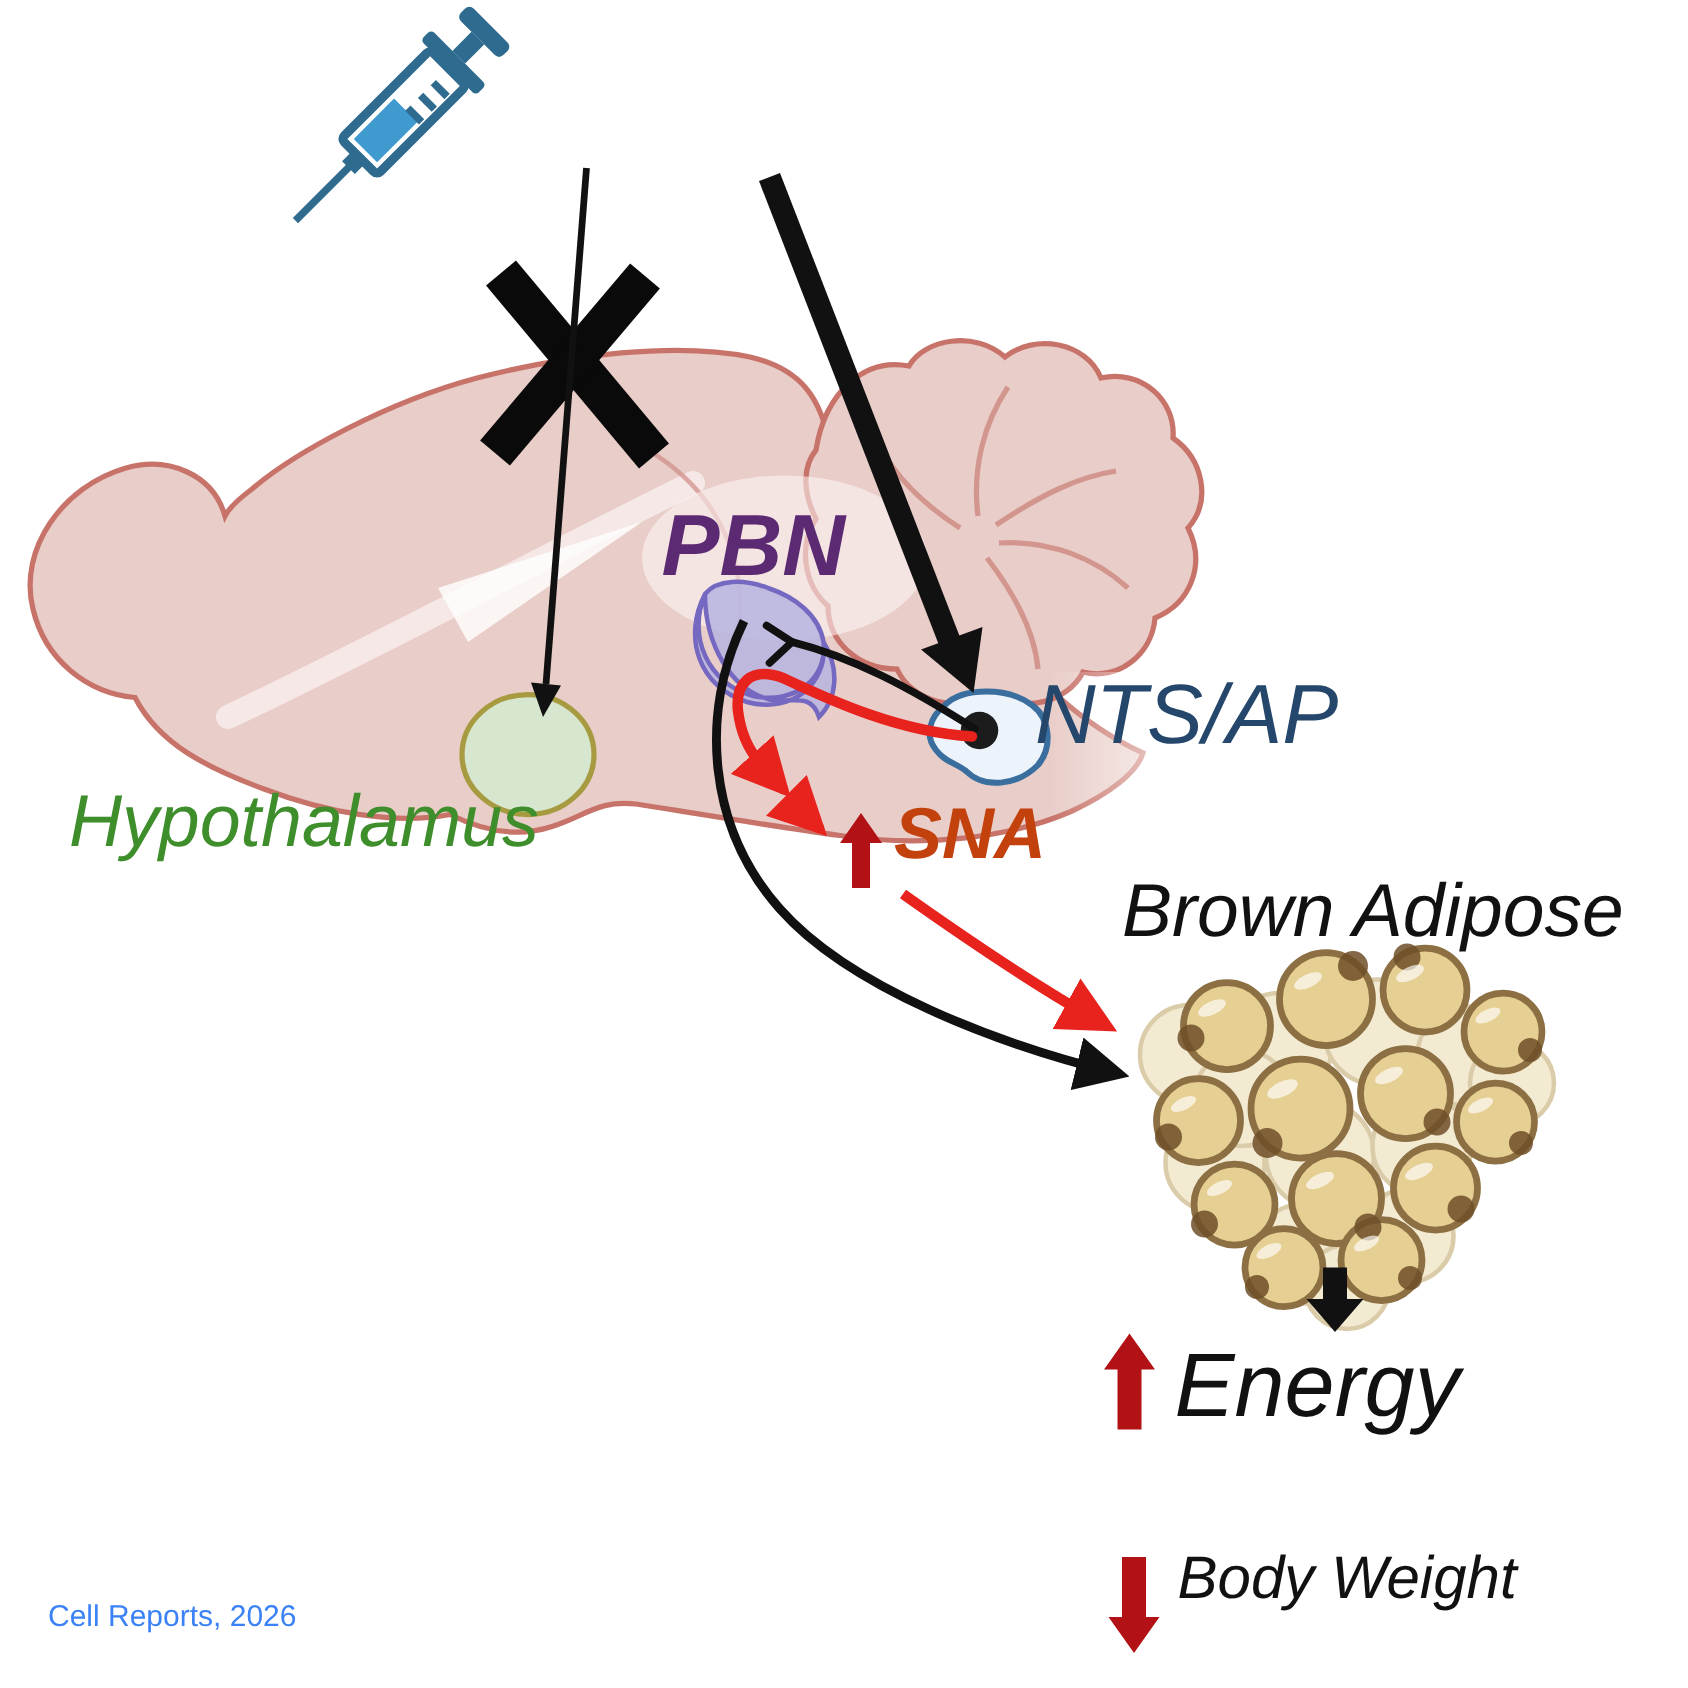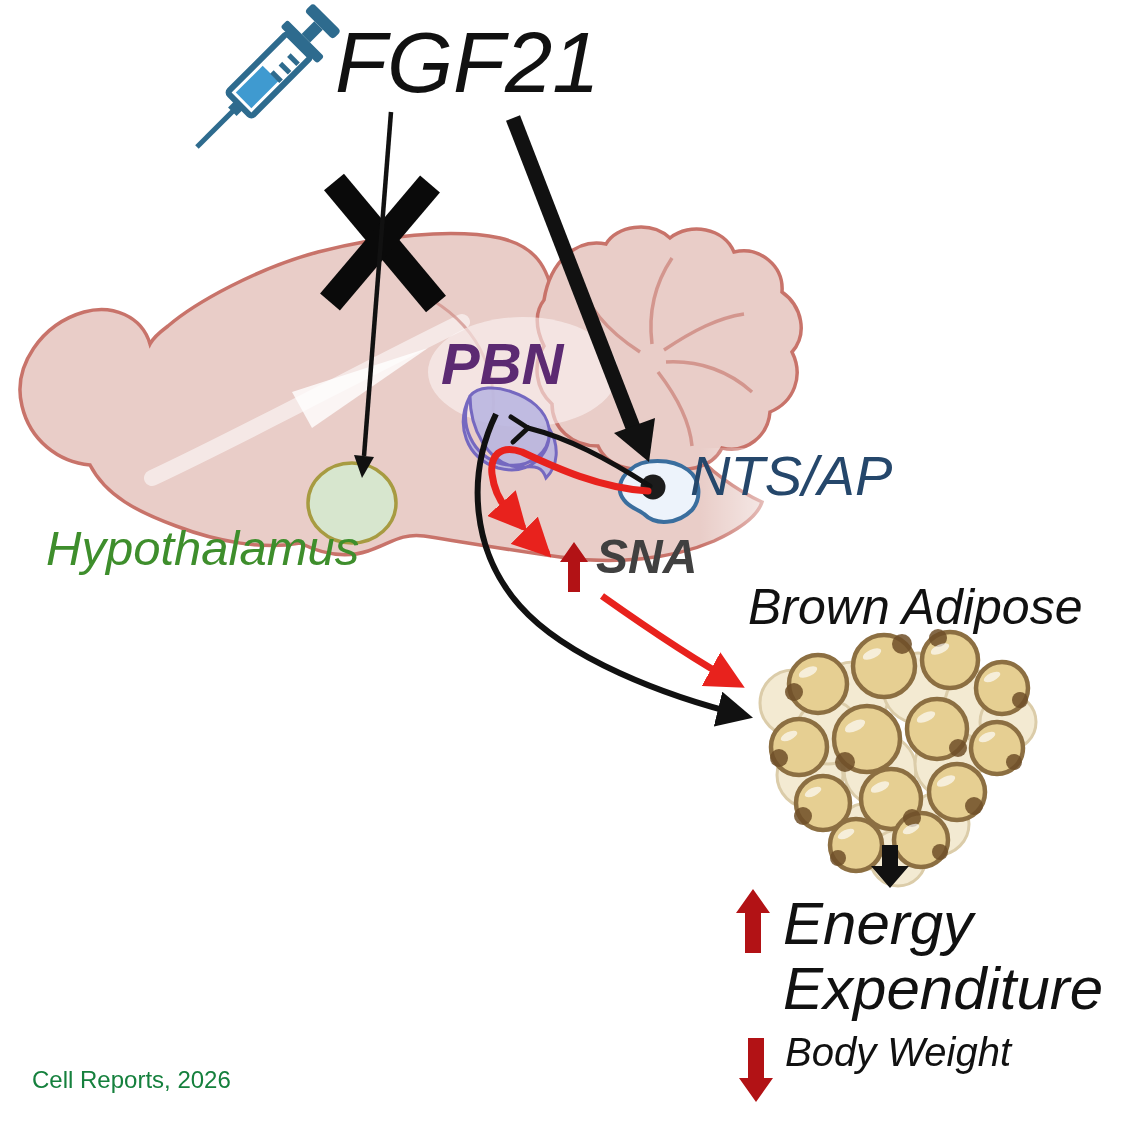--- a/index.html
+++ b/index.html
@@ -15,28 +15,28 @@
     position:absolute;
     font-style:italic;
     white-space:nowrap;
     line-height:1;
     color:#111;
   }
   .lbl-fgf21      {left:335px; top:20px;   font-size:85px;}
   .lbl-hypo       {left:46px;  top:524px;  font-size:49px;  color:#3e8e2c;}
   .lbl-pbn        {left:441px; top:335px;  font-size:58px;  font-weight:bold; color:#5c2a72;}
   .lbl-nts        {left:690px; top:448px;  font-size:56px;  font-weight:normal; color:#25476b;}
-  .lbl-sna        {left:596px; top:533px;  font-size:48px;  font-weight:bold; color:#404040;}
+  .lbl-sna        {left:596px; top:533px;  font-size:48px;  font-weight:bold; color:#c2410c;}
   .lbl-bat        {left:748px; top:582px;  font-size:50px;}
   .lbl-energy1    {left:783px; top:894px;  font-size:60px;}
   .lbl-energy2    {left:783px; top:959px;  font-size:60px;}
   .lbl-bodyweight {left:785px; top:1032px; font-size:40px;}
   .lbl-citation{
     position:absolute; left:32px; top:1068px;
-    font-size:24px; font-style:normal; color:#15803d;
+    font-size:20px; font-style:normal; color:#3b82f6;
     white-space:nowrap; line-height:1;
   }
 </style>
 </head>
 <body>
 
 <div class="canvas">
 
   <svg class="art" viewBox="0 0 1125 1125">
     <defs>
@@ -235,24 +235,22 @@
         <line x1="0" y1="-38" x2="13" y2="-38"></line>
         <line x1="0" y1="-26" x2="13" y2="-26"></line>
         <line x1="0" y1="-14" x2="13" y2="-14"></line>
       </g>
       <rect x="-26" y="-62" width="52" height="10" rx="3" fill="#2e6b8e"></rect>
       <rect x="-6" y="-80" width="12" height="18" fill="#2e6b8e"></rect>
       <rect x="-20" y="-92" width="40" height="12" rx="4" fill="#2e6b8e"></rect>
     </g>
   </svg>
 
-  <div class="lbl lbl-fgf21">FGF21</div>
   <div class="lbl lbl-hypo">Hypothalamus</div>
   <div class="lbl lbl-pbn">PBN</div>
   <div class="lbl lbl-nts">NTS/AP</div>
   <div class="lbl lbl-sna">SNA</div>
   <div class="lbl lbl-energy1">Energy</div>
   <div class="lbl lbl-bat">Brown Adipose</div>
-  <div class="lbl lbl-energy2">Expenditure</div>
   <div class="lbl lbl-bodyweight">Body Weight</div>
   <div class="lbl-citation">Cell Reports, 2026</div>
 
 </div>
 
 </body></html>

